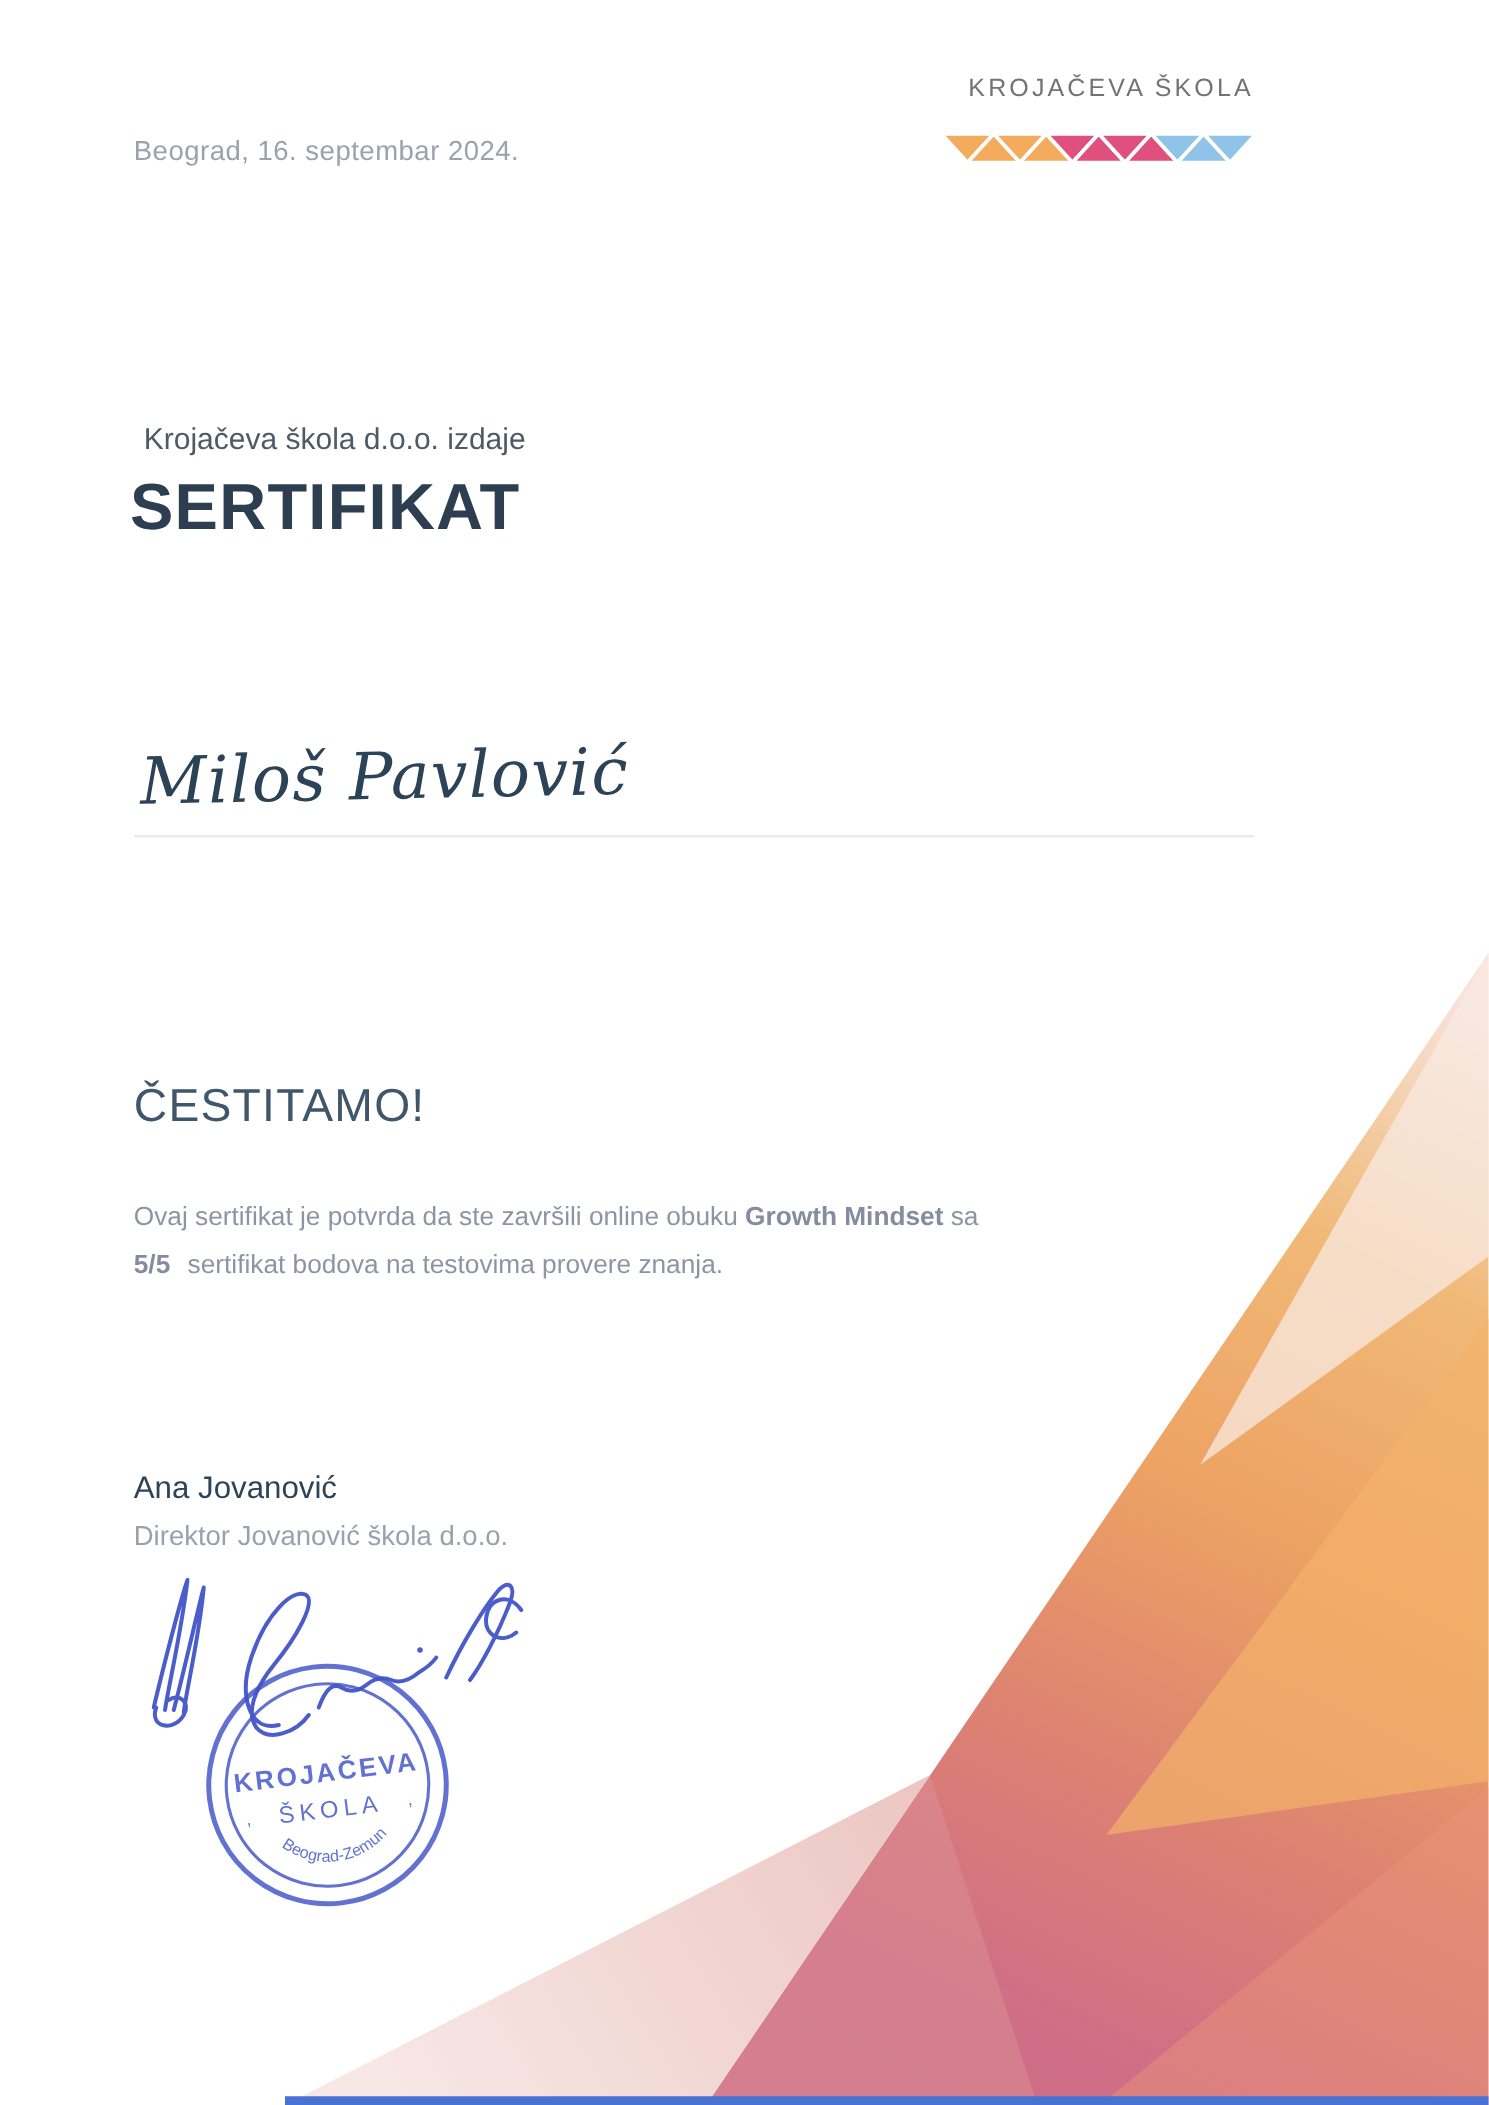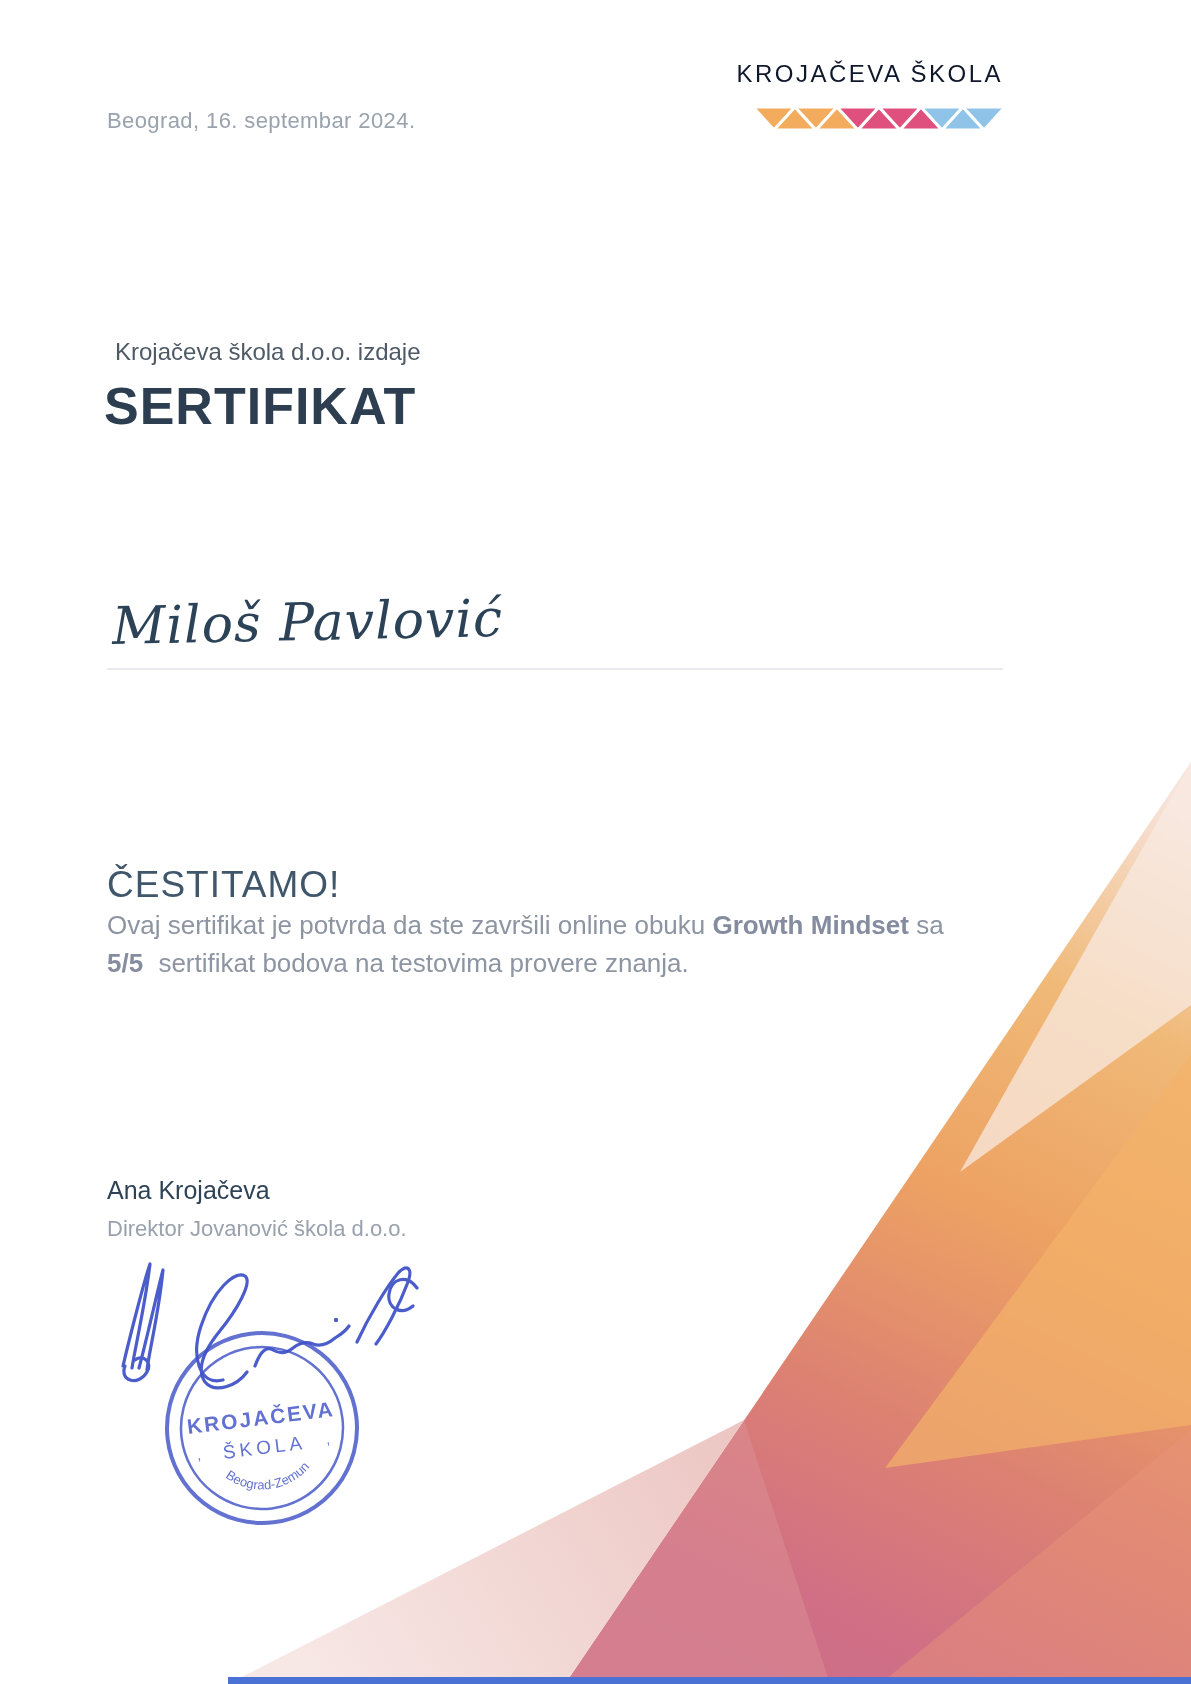--- a/index.html
+++ b/index.html
@@ -3,32 +3,32 @@
 <meta charset="utf-8">
 <style>
   html,body{margin:0;padding:0;background:#ffffff;}
   body{font-family:"Liberation Sans",sans-serif;}
   .page{position:relative;width:1191px;height:1684px;background:#ffffff;overflow:hidden;}
   .bg-svg{position:absolute;left:0;top:0;width:1191px;height:1684px;z-index:0;}
   .content{position:absolute;left:0;top:0;width:100%;height:100%;z-index:1;}
 
   .date-line{position:absolute;left:107px;top:108px;font-size:22px;color:#9aa2ae;letter-spacing:.4px;}
 
-  .logo-text{position:absolute;top:60px;right:188px;font-size:24px;color:#0f172a;letter-spacing:2.5px;white-space:nowrap;}
+  .logo-text{position:absolute;top:60px;right:188px;font-size:20px;color:#737373;letter-spacing:2.5px;white-space:nowrap;}
   .logo-strip{position:absolute;top:106px;right:186px;width:252px;height:26px;}
 
   .issuer-line{position:absolute;left:115px;top:338px;font-size:24px;color:#4e5a66;}
   .cert-title{position:absolute;left:104px;top:366px;font-size:52px;line-height:80px;font-weight:bold;color:#2d3e50;letter-spacing:1px;}
 
   .recipient-name{position:absolute;left:112px;top:592px;font-size:52px;font-family:"DejaVu Serif",serif;font-style:italic;color:#2c4257;transform:rotate(-1.2deg);letter-spacing:1px;white-space:nowrap;}
   .name-underline{position:absolute;left:107px;top:668px;width:896px;height:2px;background:#e9e9ee;}
   .recipient-origin{position:absolute;left:107px;top:700px;font-size:27px;font-style:italic;color:#3b5064;}
 
   .congrats-heading{position:absolute;left:107px;top:864px;font-size:37px;color:#40566b;letter-spacing:1px;text-align:center;}
-  .congrats-text{position:absolute;left:107px;top:880px;width:920px;font-size:26px;line-height:38px;color:#8d94a2;}
+  .congrats-text{position:absolute;left:107px;top:934px;width:920px;font-size:21px;line-height:38px;color:#8d94a2;}
   .congrats-text b{font-weight:bold;color:#858ca0;}
   .congrats-text .score{margin-right:8px;margin-top:15px;}
 
   .signer-name{position:absolute;left:107px;top:1176px;font-size:25px;color:#2e4356;}
   .signer-role{position:absolute;left:107px;top:1216px;font-size:22px;color:#99a1ad;}
 
   .signature{position:absolute;left:95px;top:1244px;width:336px;height:158px;}
   .stamp{position:absolute;left:162px;top:1328px;width:200px;height:200px;transform:rotate(-7deg);opacity:.82;}
 </style>
 </head>
@@ -85,21 +85,21 @@
     <div class="issuer-line">Krojačeva škola d.o.o. izdaje</div>
     <div class="cert-title">SERTIFIKAT</div>
 
     <div class="recipient-name">Miloš Pavlović</div>
     <div class="name-underline"></div>
 
     <div class="congrats-heading">ČESTITAMO!</div>
 
     <p class="congrats-text"><span>Ovaj sertifikat je potvrda da ste završili online obuku </span><b>Growth Mindset</b><span> sa</span><br><b class="score">5/5</b><span> sertifikat bodova na testovima provere znanja.</span></p>
 
-    <div class="signer-name">Ana Krojačeva</div>
+    <div class="signer-name">Ana Jovanović</div>
     <div class="signer-role">Direktor Jovanović škola d.o.o.</div>
 
     <svg class="signature" viewBox="0 0 336 158" aria-hidden="true">
       <g fill="none" stroke="#3347C4" stroke-width="3.2" stroke-linecap="round" stroke-linejoin="round" opacity="0.88">
         <path d="M28 122 C36 88 50 34 55 20 C50 62 40 104 37 124"></path>
         <path d="M44 124 C54 86 64 40 68 26 C64 68 54 108 52 126"></path>
         <path d="M30 122 C24 138 44 142 52 128 C58 118 48 110 40 116"></path>
         <path d="M128 136 C104 142 96 112 106 82 C118 46 140 26 150 32 C158 38 142 66 124 88 C108 108 102 126 110 138 C120 150 142 142 152 128"></path>
         <path d="M160 122 Q168 100 178 106 T198 104 T218 100 T240 94 Q250 88 254 82"></path>
         <path d="M262 98 C274 72 292 42 304 28 C312 20 318 24 313 38 C304 62 290 88 281 100"></path>

